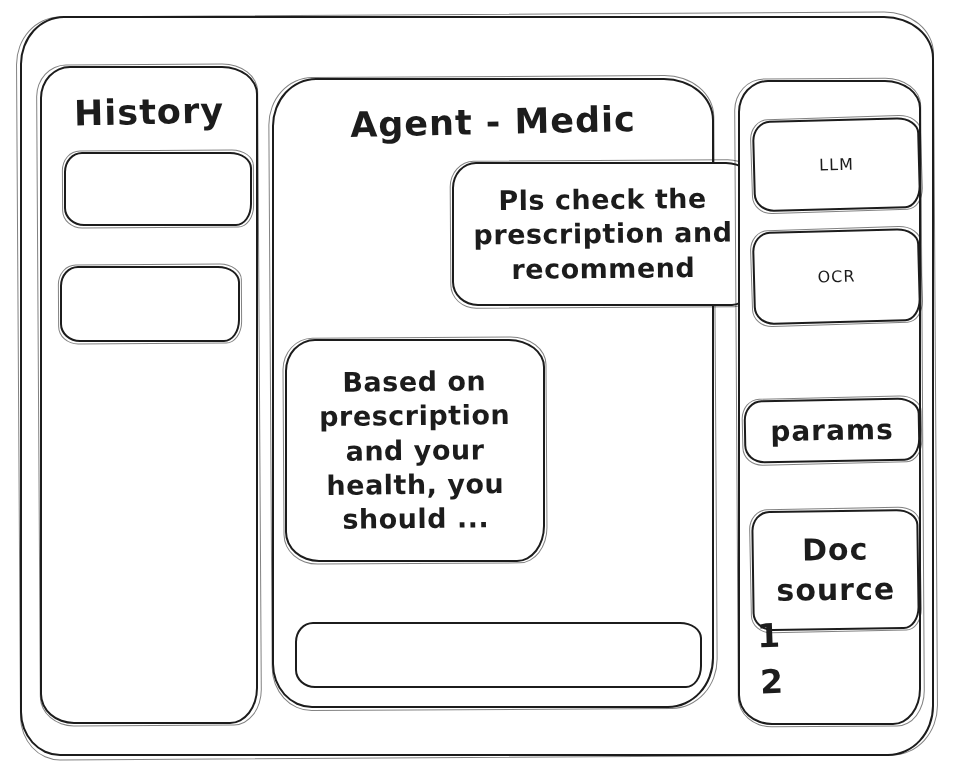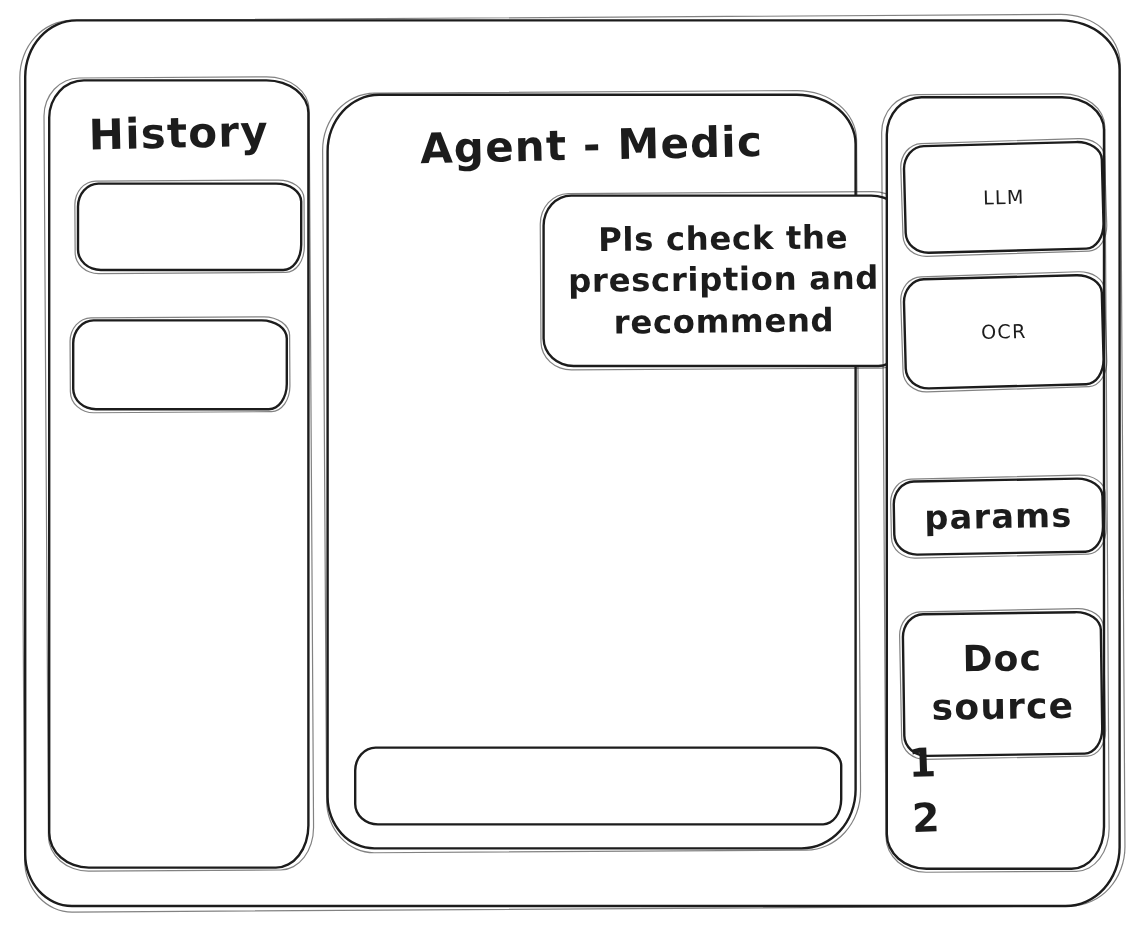--- a/index.html
+++ b/index.html
@@ -41,20 +41,23 @@
     <div class="abs sk rSm center hand" style="left:18px;top:198px;width:180px;height:76px;"></div>
   </div>
 
   <div class="abs sk rBig" style="left:272px;top:78px;width:442px;height:630px;">
     <div class="abs hand title" style="left:0;right:0;top:22px;text-align:center;">Agent - Medic</div>
 
     <div class="abs sk rPill center" style="left:178px;top:82px;width:302px;height:144px;padding:8px 14px;">
       <span class="hand bubbleText">Pls check the prescription and recommend</span>
     </div>
 
+    <div class="abs sk rMed center" style="left:11px;top:259px;width:260px;height:223px;padding:8px 16px;">
+      <span class="hand bubbleText">Based on prescription and your health, you should ...</span>
+    </div>
 
     <input class="abs sk rSm" style="left: 21px; top: 542px; width: 407px; height: 66px; font-size: 26px; padding: 0px 18px;" value="">
   </div>
 
   <div class="abs sk rMed" style="left:738px;top:80px;width:183px;height:645px;">
 
     <button class="abs sk rSm center hand btnLabel" style="left:13px;top:37px;width:167px;height:91px;">LLM</button>
 
     <button class="abs sk rSm center hand btnLabel" style="left:13px;top:148px;width:167px;height:93px;">OCR</button>
 

